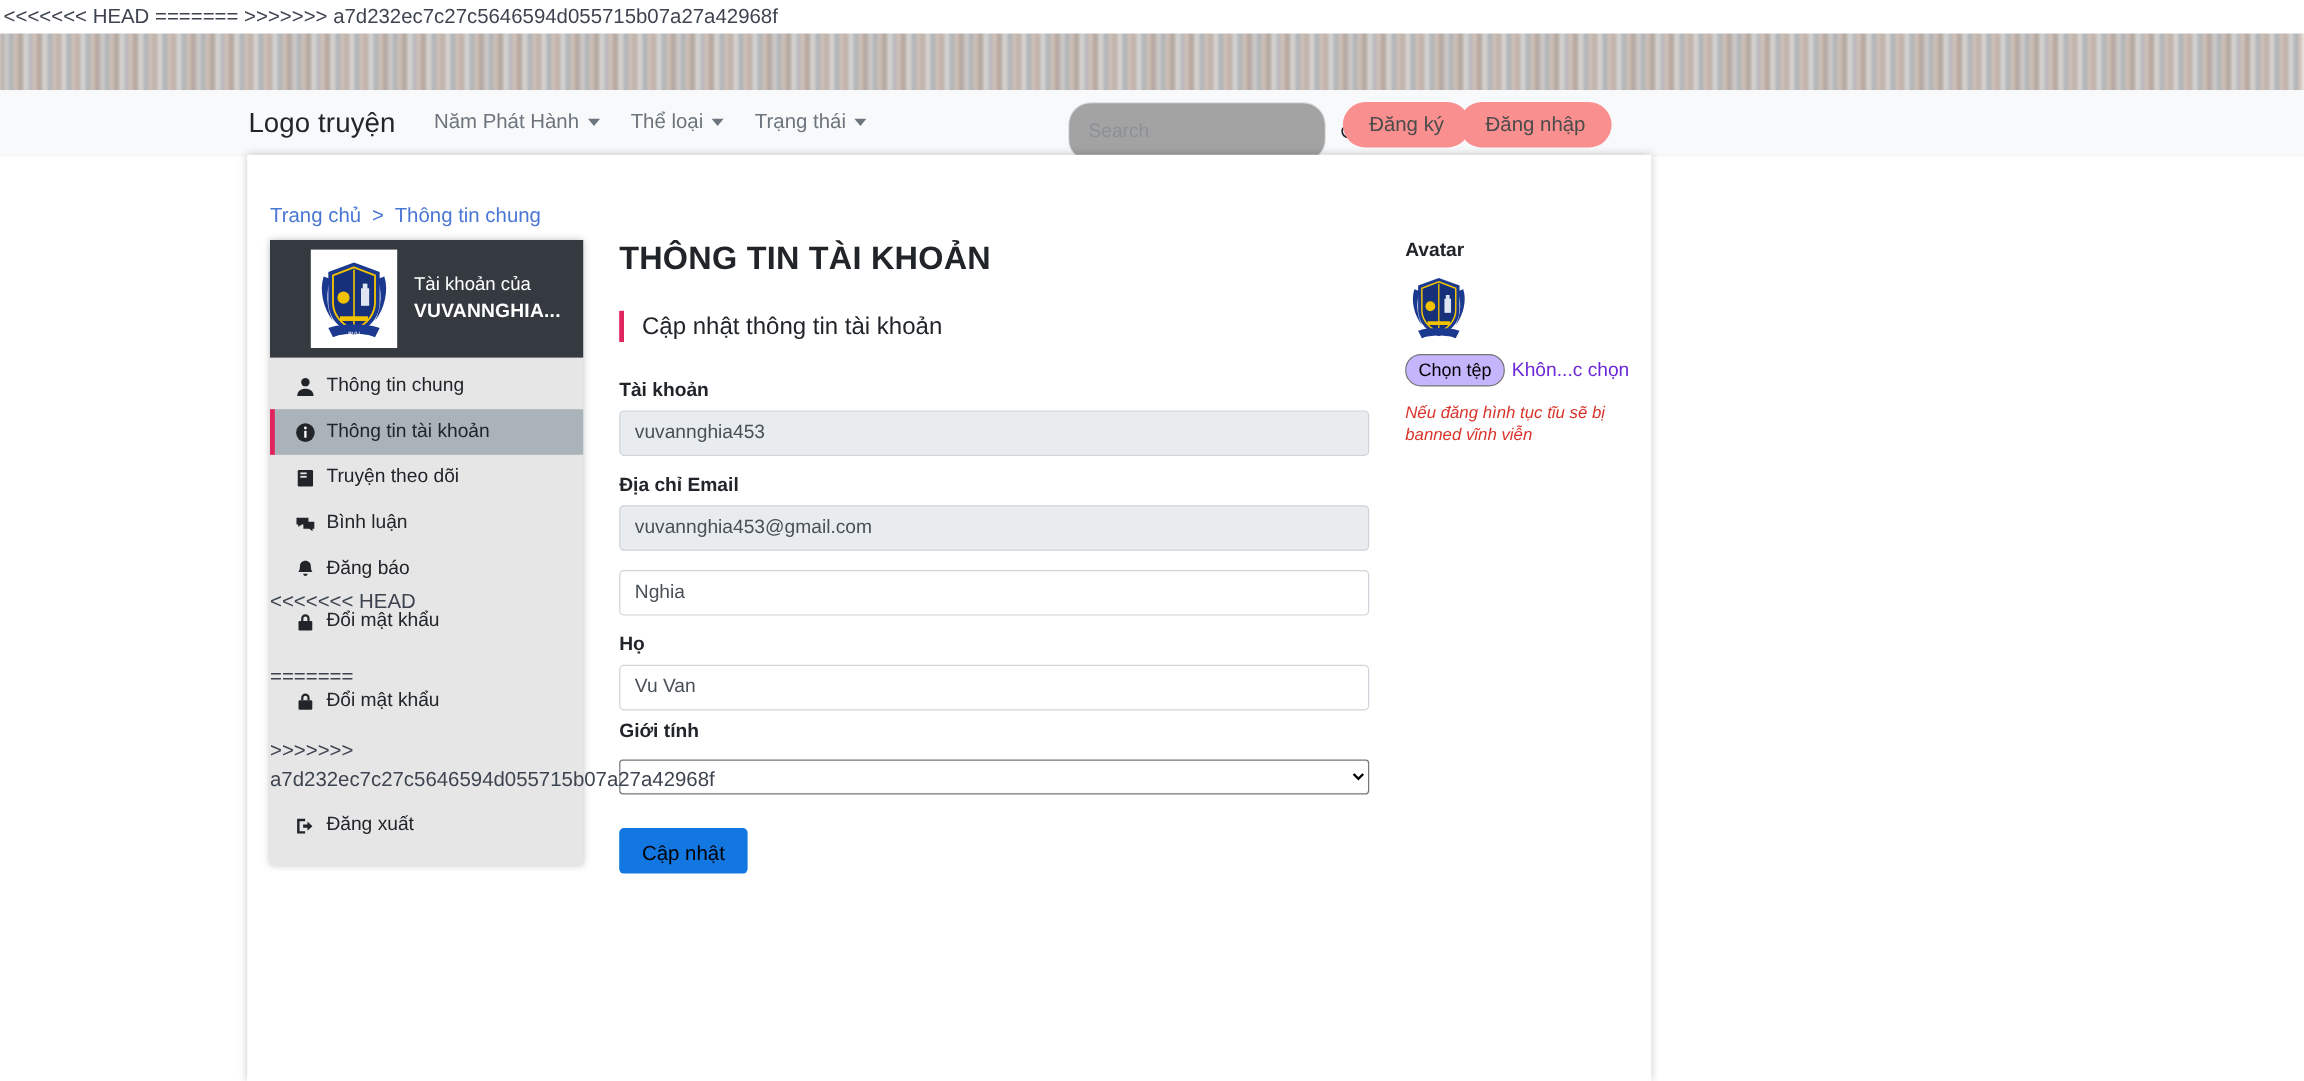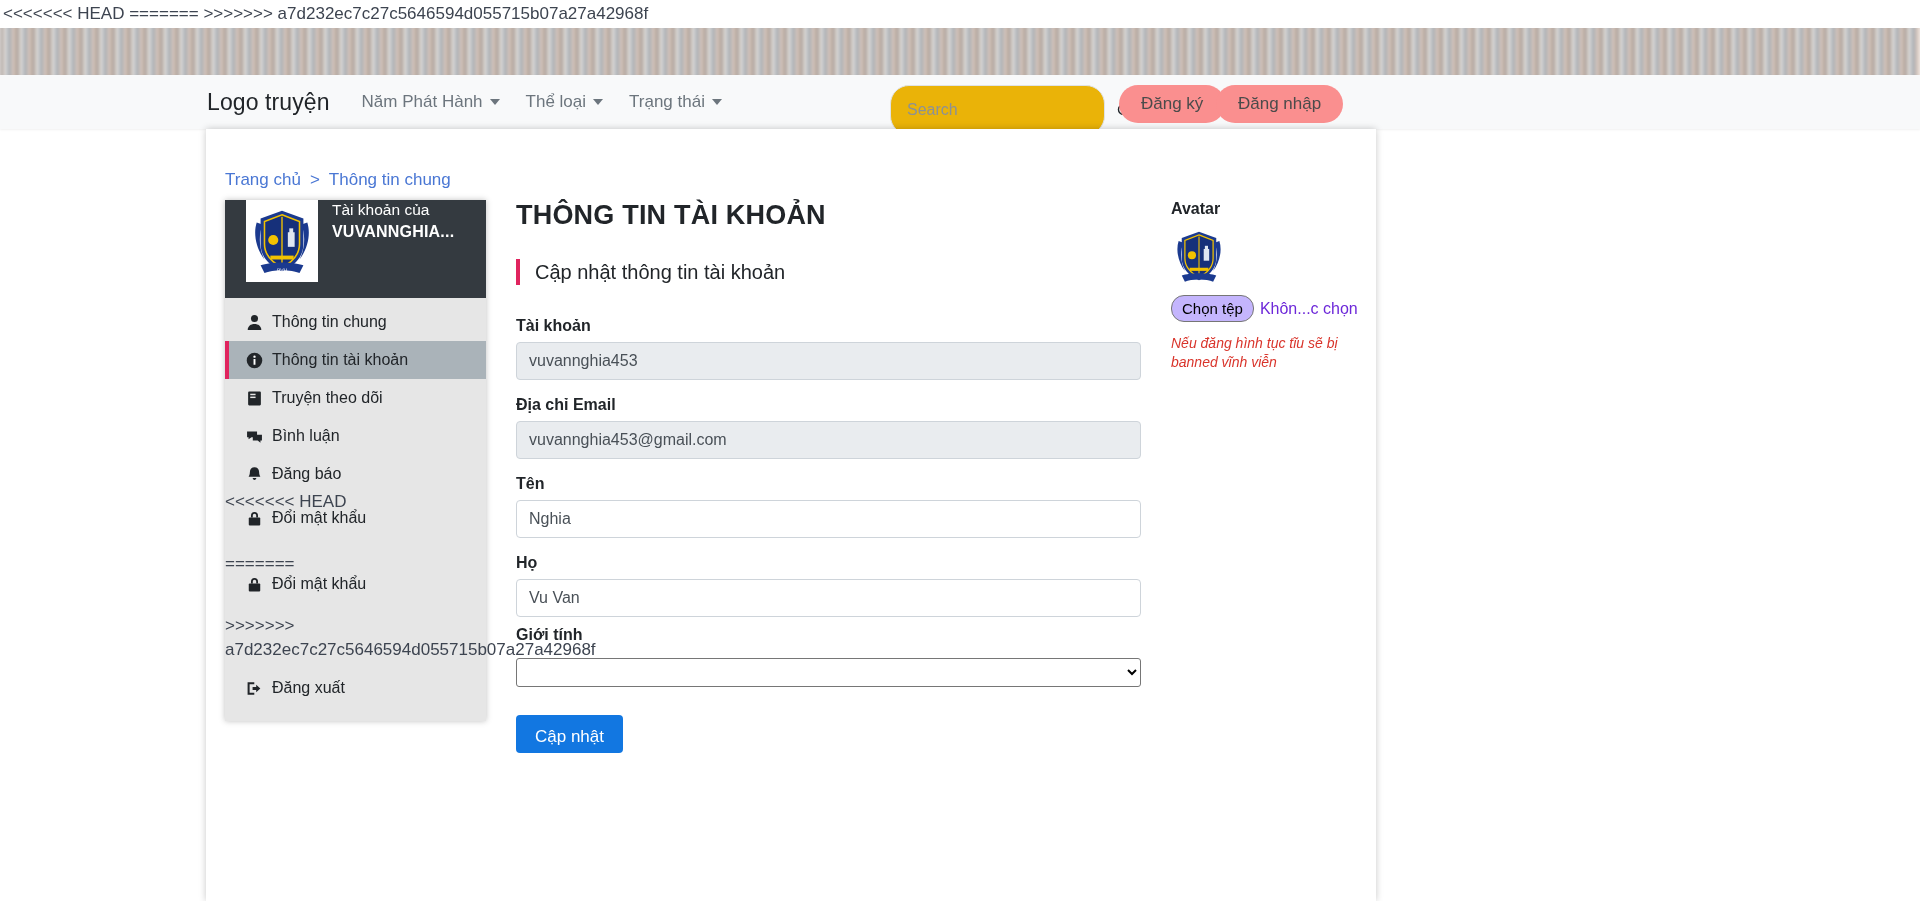--- a/index.html
+++ b/index.html
@@ -67,21 +67,21 @@
     font-size:17px;color:#6c757d;white-space:nowrap;cursor:pointer;
     display:flex;align-items:center;gap:7px;
   }
   .caret{
     width:0;height:0;border-left:5px solid transparent;
     border-right:5px solid transparent;border-top:6px solid #6c757d;
     display:inline-block;
   }
   .search-wrap{
     position:absolute;left:890px;top:10px;width:215px;height:50px;
-    border:1px solid #dfe2e6;border-radius:19px;background:#eab308;
+    border:1px solid #dfe2e6;border-radius:19px;background:#a3a3a3;
     display:flex;align-items:center;padding:10px 14px;box-sizing:border-box;
   }
   .search-input{
     border:0;outline:0;background:transparent;flex:1;
     font-size:16px;color:#495057;font-family:"Liberation Sans",sans-serif;
   }
   .search-input::placeholder{color:#8b9197;}
   .mag{width:17px;height:17px;flex:0 0 auto;}
   .btn-pill{
     position:absolute;top:10px;height:38px;border:0;border-radius:19px;
@@ -107,22 +107,22 @@
   .breadcrumb .crumb{cursor:pointer;}
   .breadcrumb .sep{color:#4a77d4;}
 
   
   .sidebar{
     position:absolute;left:19px;top:71px;width:261px;
     background:#e6e6e6;
     box-shadow:0 0 6px rgba(0,0,0,.25);
   }
   .sb-head{
-    height:98px;background:#343a40;display:flex;align-items:flex-start;
-    padding-left:3px;
+    height:98px;background:#343a40;display:flex;align-items:center;
+    padding-left:16px;
   }
   .sb-crest{
     width:72px;height:82px;margin-left:18px;background:#ffffff;
     display:flex;align-items:center;justify-content:center;flex:0 0 auto;
   }
   .sb-head-text{
     margin-left:14px;color:#fff;line-height:1.35;
   }
   .sb-head-text .l1{font-size:15.5px;font-weight:400;}
   .sb-head-text .l2{font-size:16px;font-weight:700;letter-spacing:.2px;}
@@ -176,21 +176,21 @@
     width:625px;height:29px;box-sizing:border-box;
     border:1px solid #767676;border-radius:3px;background:#fff;
     font-size:15px;font-family:"Liberation Sans",sans-serif;
     color:#000;padding:0 6px;
   }
   .gender-lbl{
     position:relative;top:-7px;
   }
   .btn-primary{
     margin-top:12px;height:38px;border:0;border-radius:4px;
-    background:#1277e1;color:#ffffff;font-size:17px;padding:12px 19px;
+    background:#1277e1;color:#000000;font-size:17px;padding:12px 19px;
     font-family:"Liberation Sans",sans-serif;cursor:pointer;
   }
 
   
   .avatar-col{
     position:absolute;left:965px;top:71px;width:205px;
   }
   .avatar-col .av-label{
     font-size:16px;font-weight:700;color:#212529;margin-bottom:10px;
   }
@@ -379,21 +379,20 @@
           <label>Tài khoản</label>
           <input class="inp readonly" type="text" readonly="" value="vuvannghia453" style="">
         </div>
 
         <div class="fld">
           <label>Địa chỉ Email</label>
           <input class="inp readonly" type="text" readonly="" value="vuvannghia453@gmail.com" style="">
         </div>
 
         <div class="fld">
-          <label>Tên</label>
           <input class="inp" type="text" value="Nghia" style="">
         </div>
 
         <div class="fld">
           <label>Họ</label>
           <input class="inp" type="text" value="Vu Van" style="">
         </div>
 
         <div class="fld">
           <label class="gender-lbl">Giới tính</label>

